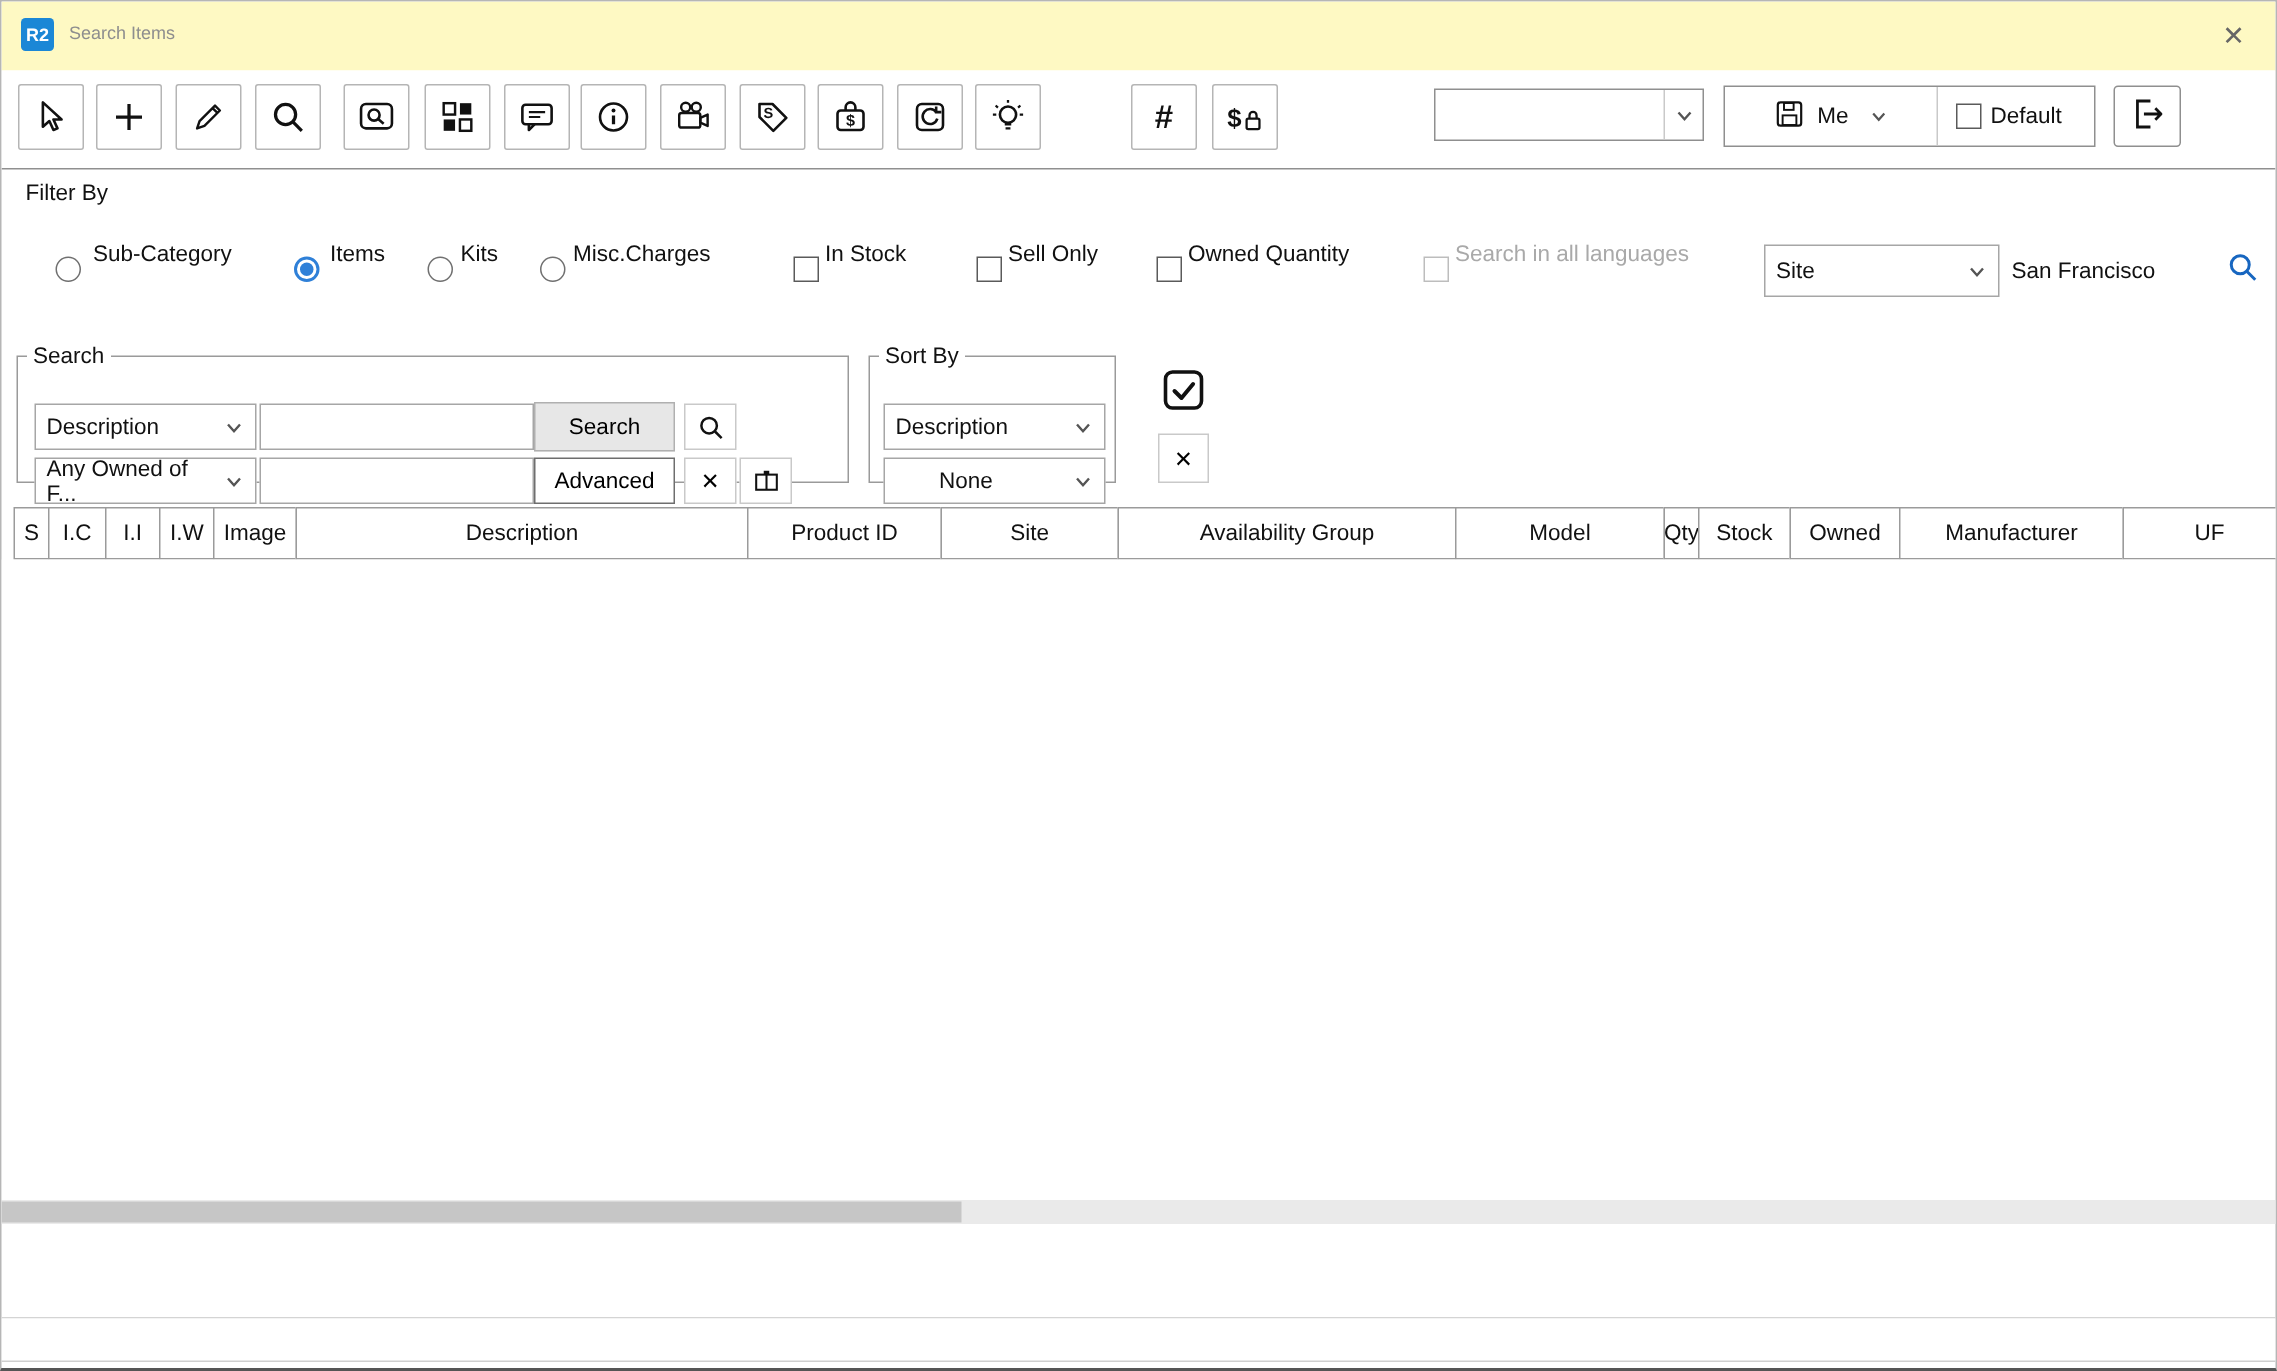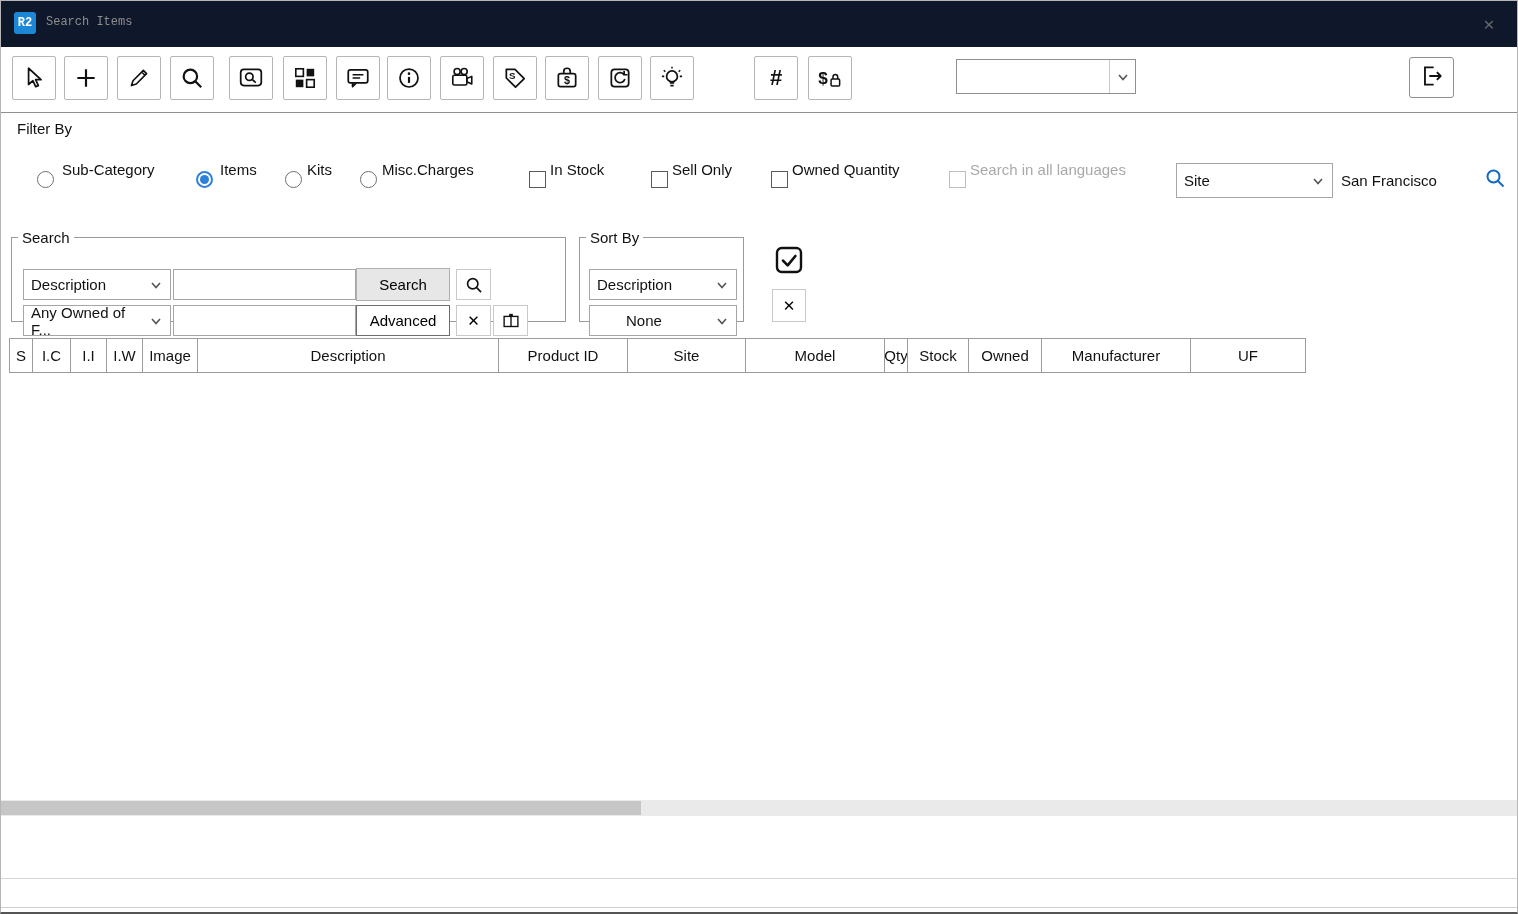--- a/index.html
+++ b/index.html
@@ -4,21 +4,21 @@
 <style>
   * { margin:0; padding:0; box-sizing:border-box; }
   html,body { background:#f5f5f5; }
   body { font-family:"Liberation Sans", sans-serif; }
   .window{
     position:relative; width:1518px; height:914px; background:#fff;
     border:1px solid #b6b6b6; border-bottom:2px solid #555; overflow:hidden;
     color:#111; font-size:15px;
   }
   
-  .titlebar{ position:absolute; top:0; left:0; right:0; height:46px; background:#0f172a;font-family:Liberation Mono, monospace; }
+  .titlebar{ position:absolute; top:0; left:0; right:0; height:46px; background:#fef9c3; }
   .logo{ position:absolute; left:13px; top:11px; width:22px; height:22px; background:#1b87d6;
          color:#fff; font-weight:bold; font-size:12px; display:flex; align-items:center;
          justify-content:center; border-radius:3px; }
   .win-title{ position:absolute; left:45px; top:14px; font-size:12px; color:#8e8e8e; }
   .close-btn{ position:absolute; right:14px; top:9px; width:28px; height:28px; font-size:18px;
               color:#666; display:flex; align-items:center; justify-content:center; cursor:pointer; }
   
   .toolbar{ position:absolute; top:46px; left:0; right:0; height:66px; background:#fff;
             border-bottom:1px solid #8f8f8f; }
   .tbtn{ position:absolute; top:9px; width:44px; height:44px; background:#fff;
@@ -236,20 +236,39 @@
 
     <div class="profile-combo">
       <span class="combo-text"></span>
       <span class="combo-arrow">
           <svg width="14" height="14" viewBox="0 0 14 14">
             <path d="M3 5 L7 9.5 L11 5" fill="none" stroke="#555" stroke-width="1.6"></path>
           </svg>
         </span>
     </div>
 
+    <div class="me-group">
+      <div class="me-btn">
+        <span><svg width="22" height="22" viewBox="0 0 24 24">
+              <rect x="3.5" y="3.5" width="17" height="17" rx="2" fill="none" stroke="#111" stroke-width="1.6"></rect>
+              <rect x="8" y="4" width="7" height="5" fill="none" stroke="#111" stroke-width="1.4"></rect>
+              <rect x="7" y="13" width="10" height="7" fill="none" stroke="#111" stroke-width="1.4"></rect>
+            </svg></span>
+        <span>Me</span>
+        <span class="me-chev">
+            <svg width="13" height="13" viewBox="0 0 14 14">
+              <path d="M3 5 L7 9.5 L11 5" fill="none" stroke="#555" stroke-width="1.6"></path>
+            </svg>
+          </span>
+      </div>
+      <div class="default-wrap">
+        <span class="checkbox" style="position:static"></span>
+        <span>Default</span>
+      </div>
+    </div>
 
     <div class="exit-btn">
       <span><svg width="26" height="26" viewBox="0 0 24 24">
             <path d="M13.5 4 H5.5 V20 H13.5" fill="none" stroke="#111" stroke-width="1.7"></path>
             <path d="M9.5 12 H20 M16.5 8.5 L20 12 L16.5 15.5" fill="none" stroke="#111" stroke-width="1.7" stroke-linejoin="round"></path>
           </svg></span>
     </div>
   </div>
 
   <div class="filter-label">Filter By</div>
@@ -356,20 +375,21 @@
 
   <div class="grid-header">
     <div class="th" style="width:24px">S</div>
     <div class="th" style="width:39px">I.C</div>
     <div class="th" style="width:37px">I.I</div>
     <div class="th" style="width:37px">I.W</div>
     <div class="th" style="width:56px">Image</div>
     <div class="th" style="width:302px">Description</div>
     <div class="th" style="width:130px">Product ID</div>
     <div class="th" style="width:119px">Site</div>
+    <div class="th" style="width:226px">Availability Group</div>
     <div class="th" style="width:140px">Model</div>
     <div class="th" style="width:24px">Qty</div>
     <div class="th" style="width:62px">Stock</div>
     <div class="th" style="width:74px">Owned</div>
     <div class="th" style="width:150px">Manufacturer</div>
     <div class="th" style="width:116px">UF</div>
   </div>
 
   <div class="grid-body"></div>
 

